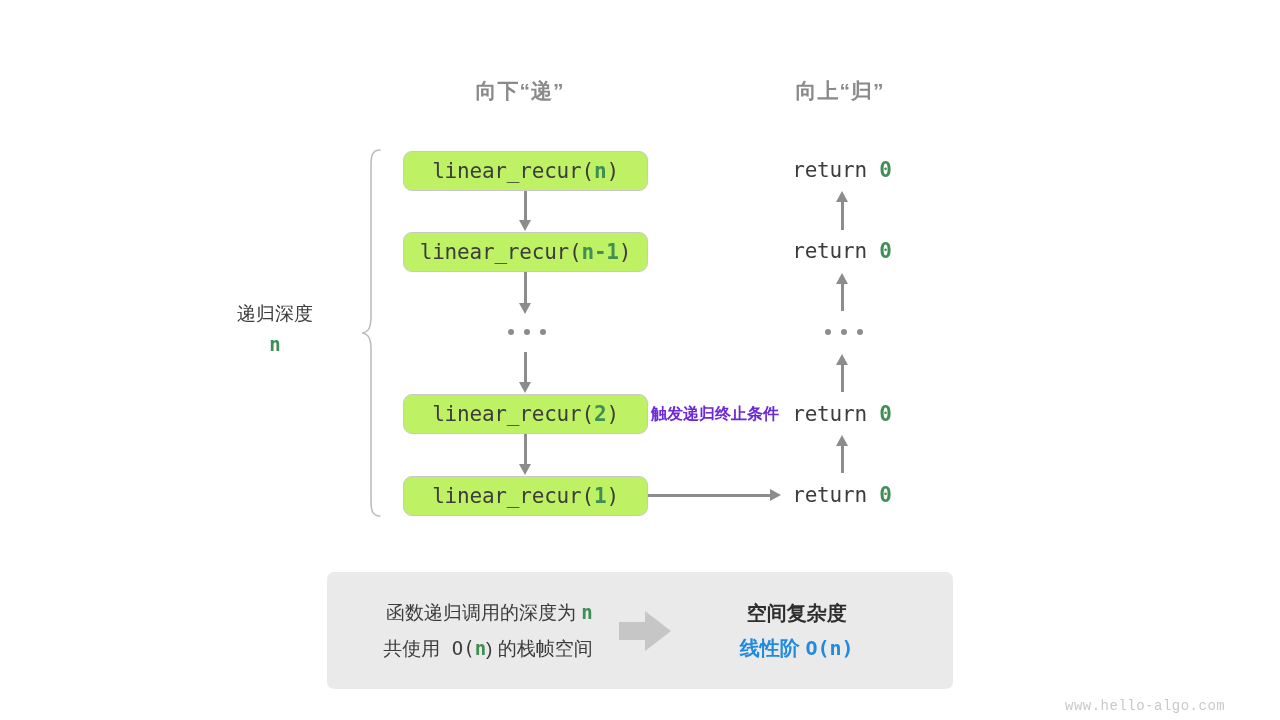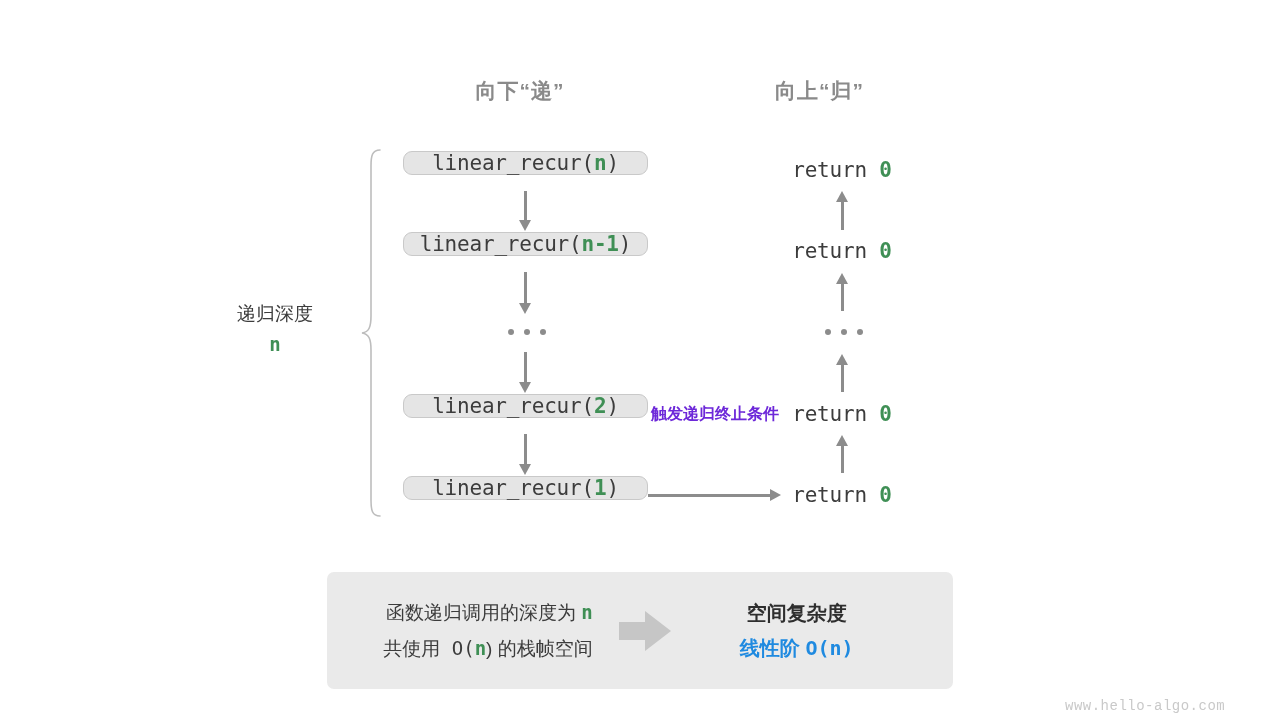--- a/index.html
+++ b/index.html
@@ -22,24 +22,24 @@
     font-size: 21px;
     font-weight: bold;
     color: #8a8a8a;
     letter-spacing: 1px;
     white-space: nowrap;
   }
 
   
   .call-box {
     box-sizing: border-box;
-    background: #e5e5e5;
+    background: #bef264;
     border: 1.5px solid #c9c9c9;
     border-radius: 9px;
-    height: 24px;
+    height: 40px;
     display: flex;
     align-items: center;
     justify-content: center;
     font-family: "DejaVu Sans Mono", "Liberation Mono", monospace;
     font-size: 21px;
     color: #3c3c3c;
     white-space: nowrap;
     letter-spacing: -0.2px;
   }
   .call-box .arg {
@@ -208,21 +208,21 @@
     white-space: nowrap;
   }
 
   .brace { display:block; }
 </style>
 </head>
 <body>
 
 <div class="abs col-header" style="left:455px; top:57px; width:130px; text-align:center;">向下“递”</div>
 
-<div class="abs col-header" style="left:775px; top:57px; width:130px; text-align:left;">向上“归”</div>
+<div class="abs col-header" style="left:775px; top:57px; width:130px; text-align:center;">向上“归”</div>
 
 <div class="abs depth-label" style="left:190px; top:280px; width:170px;">
   <span class="zh">递归深度</span>
   <span class="nn">n</span>
 </div>
 
 <div class="abs" style="left:358px; top:128px;">
   <svg class="brace" width="26" height="370" viewBox="0 0 26 370" aria-hidden="true">
     <path d="M22 2 C14 2 13 8 13 18 L13 168 C13 179 11 184 4 185 C11 186 13 191 13 202 L13 352 C13 362 14 368 22 368" fill="none" stroke="#bdbdbd" stroke-width="1.6" stroke-linecap="round"></path>
   </svg>

